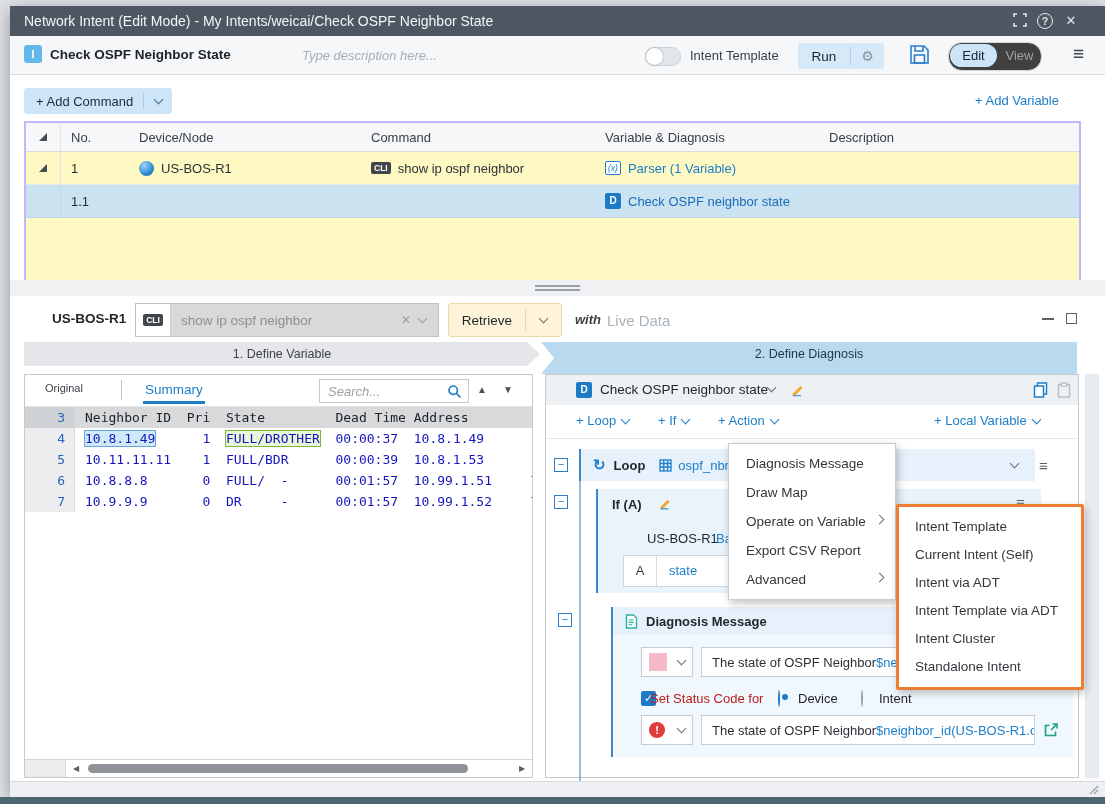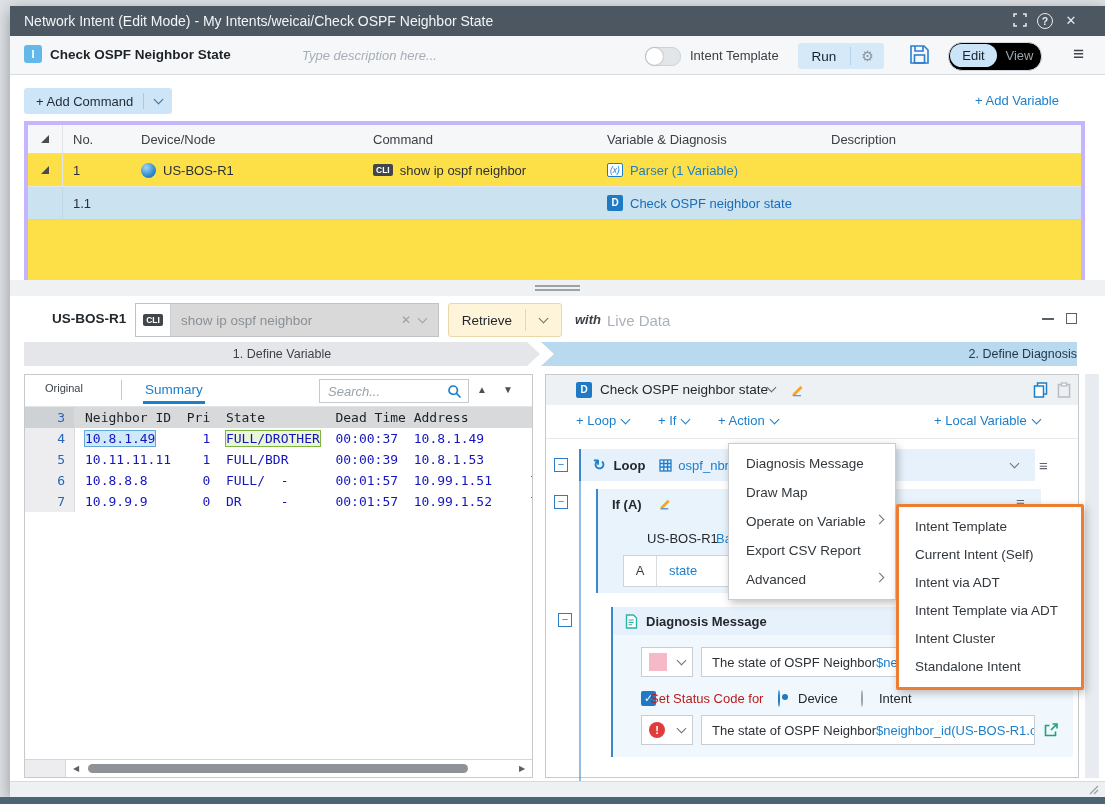--- a/index.html
+++ b/index.html
@@ -16,30 +16,30 @@
   .htitle{position:absolute;left:40px;top:11px;font-weight:bold;font-size:13.5px;color:#1d2227;}
   .hdesc{position:absolute;left:292px;top:12px;font-style:italic;color:#a7aeb6;}
   .toggle{position:absolute;left:635px;top:11px;width:34px;height:17px;background:#e3e6e9;border:1px solid #ced3d7;border-radius:9px;cursor:pointer;}
   .toggle .knob{position:absolute;left:0;top:0;width:17px;height:17px;background:#fff;border-radius:50%;box-shadow:0 0 2px rgba(0,0,0,.35);}
   .toggle-label{position:absolute;left:680px;top:12px;color:#3a4046;}
   .rungroup{position:absolute;left:788px;top:7px;width:86px;height:26px;background:#d5e9f9;border-radius:3px;display:flex;align-items:center;cursor:pointer;}
   .rungroup .run{width:52px;text-align:center;font-weight:normal;font-size:13.5px;color:#16212b;}
   .rungroup .sep{width:1px;height:18px;background:#b6d2e8;}
   .rungroup .gear{flex:1;text-align:center;color:#8b949c;font-size:14px;}
   .saveico{position:absolute;left:898px;top:7px;cursor:pointer;}
-  .pill{position:absolute;left:938px;top:6px;width:92px;height:27px;background:#000000;border:1px solid #d4d8dc;border-radius:14px;display:flex;cursor:pointer;}
+  .pill{position:absolute;left:938px;top:6px;width:92px;height:27px;background:#404040;border:1px solid #d4d8dc;border-radius:14px;display:flex;cursor:pointer;}
   .pill .edit{width:47px;height:23px;margin:1px;background:#cbe4f8;border-radius:12px;text-align:center;line-height:23px;color:#16212b;font-size:13px;}
   .pill .view{flex:1;text-align:center;line-height:25px;color:#9aa3ab;font-size:13px;}
   .hamb{position:absolute;left:1063px;top:8px;font-size:19px;color:#3f464d;cursor:pointer;line-height:20px;}
   .addcmd{position:absolute;left:14px;top:82px;width:148px;height:26px;background:#cde5f7;border-radius:3px;display:flex;align-items:center;cursor:pointer;}
   .addcmd .lbl{padding-left:12px;color:#1d2b38;flex:1;}
   .addcmd .sep{width:1px;height:16px;background:#a9c9e2;}
   .addcmd .cw{width:28px;display:flex;justify-content:center;}
   .addvar{position:absolute;left:965px;top:87px;color:#1d7ec9;cursor:pointer;}
-  .cmdtable{position:absolute;left:14px;top:115px;width:1053px;height:157px;border:4px solid #c4b5fd;background:#fde047;}
+  .cmdtable{position:absolute;left:14px;top:115px;width:1053px;height:157px;border:2px solid #c4b5fd;background:#fef9c3;}
   .trow{display:grid;grid-template-columns:35px 68px 232px 234px 224px 1fr;align-items:center;}
   .thead{height:28px;background:#f6f7f8;border-bottom:1px solid #d9dcdf;color:#3a4046;}
   .tr1{height:32px;border-bottom:1px solid #e6e9ec;}
   .tr2{height:32px;background:#cbe2f1;border-bottom:1px solid #bdd7e8;}
   .cell{padding-left:10px;display:flex;align-items:center;gap:7px;overflow:hidden;white-space:nowrap;}
   .expcell{display:flex;justify-content:center;border-right:1px solid #e3e6e9;height:100%;align-items:center;}
   .clibadge{background:#41464c;color:#fff;font-size:8.5px;font-weight:bold;border-radius:2px;padding:2px 3px;line-height:1;}
   .dbadge{width:16px;height:16px;background:#1e7ac4;color:#fff;font-weight:bold;font-size:10px;border-radius:2px;text-align:center;line-height:16px;flex:0 0 auto;}
   .xbadge{border:1px solid #1d7ec9;color:#1d7ec9;font-size:8.5px;font-style:italic;border-radius:2px;padding:1.5px 2px;line-height:1;background:#fff;}
   .bluetext{color:#1d7ec9;}
@@ -50,21 +50,21 @@
   .cligroup{position:absolute;left:125px;top:7px;width:302px;height:32px;border:1px solid #bfc3c7;display:flex;align-items:stretch;}
   .cligroup .cwrap{width:34px;background:#fff;display:flex;align-items:center;justify-content:center;border-right:1px solid #c9cdd1;}
   .cligroup .field{flex:1;background:#d9d9d9;display:flex;align-items:center;color:#8a9096;padding-left:10px;gap:8px;}
   .cligroup .field .txt{flex:1;font-size:13.5px;}
   .retr{position:absolute;left:438px;top:7px;width:112px;height:32px;background:#fdf4d9;border:1px solid #e9d9a8;border-radius:3px;display:flex;align-items:center;cursor:pointer;}
   .retr .lbl{width:76px;text-align:center;color:#23282d;font-size:13.5px;}
   .retr .sep{width:1px;height:22px;background:#e9d9a8;}
   .retr .cw{flex:1;display:flex;justify-content:center;}
   .steps{position:absolute;left:0;top:336px;right:0;height:24px;}
   .step1{position:absolute;left:14px;top:0;width:516px;height:24px;background:#e4e6e9;clip-path:polygon(0 0,calc(100% - 13px) 0,100% 50%,calc(100% - 13px) 100%,0 100%);text-align:center;line-height:24px;font-size:12.5px;color:#3f4348;z-index:2;}
-  .step2{position:absolute;left:531px;top:0;width:536px;height:24px;background:#b9d9ef;clip-path:polygon(0 0,100% 0,100% 100%,0 100%,13px 50%);text-align:right;line-height:24px;font-size:12.5px;color:#1f3648;}
+  .step2{position:absolute;left:531px;top:0;width:536px;height:32px;background:#b9d9ef;clip-path:polygon(0 0,100% 0,100% 100%,0 100%,13px 50%);text-align:center;line-height:24px;font-size:12.5px;color:#1f3648;}
   .lpanel{position:absolute;left:14px;top:368px;width:509px;height:404px;border:1px solid #c6cacd;background:#fff;box-sizing:border-box;}
   .tabsrow{position:absolute;left:0;top:0;right:0;height:31px;border-bottom:1px solid #e2e5e8;}
   .tab-orig{position:absolute;left:20px;top:7px;color:#3c4248;font-size:11px;cursor:pointer;}
   .tabdiv{position:absolute;left:96px;top:5px;width:1px;height:20px;background:#c3c7ca;}
   .tab-sum{position:absolute;left:120px;top:7px;color:#1d7ec9;font-size:13.5px;cursor:pointer;}
   .tab-sum::after{content:"";position:absolute;left:-2px;right:-2px;bottom:-7px;height:3px;background:#1d7ec9;}
   .searchbox{position:absolute;left:294px;top:4px;width:148px;height:22px;border:1px solid #c6cacd;display:flex;align-items:center;}
   .searchbox input{border:0;outline:0;flex:1;font-style:italic;font-size:13px;color:#5a6066;padding-left:8px;background:transparent;font-family:"Liberation Sans",sans-serif;width:100px;}
   .searchbox input::placeholder{color:#9aa1a8;}
   .sortb{position:absolute;top:9px;font-size:10px;color:#4a5157;cursor:pointer;}

